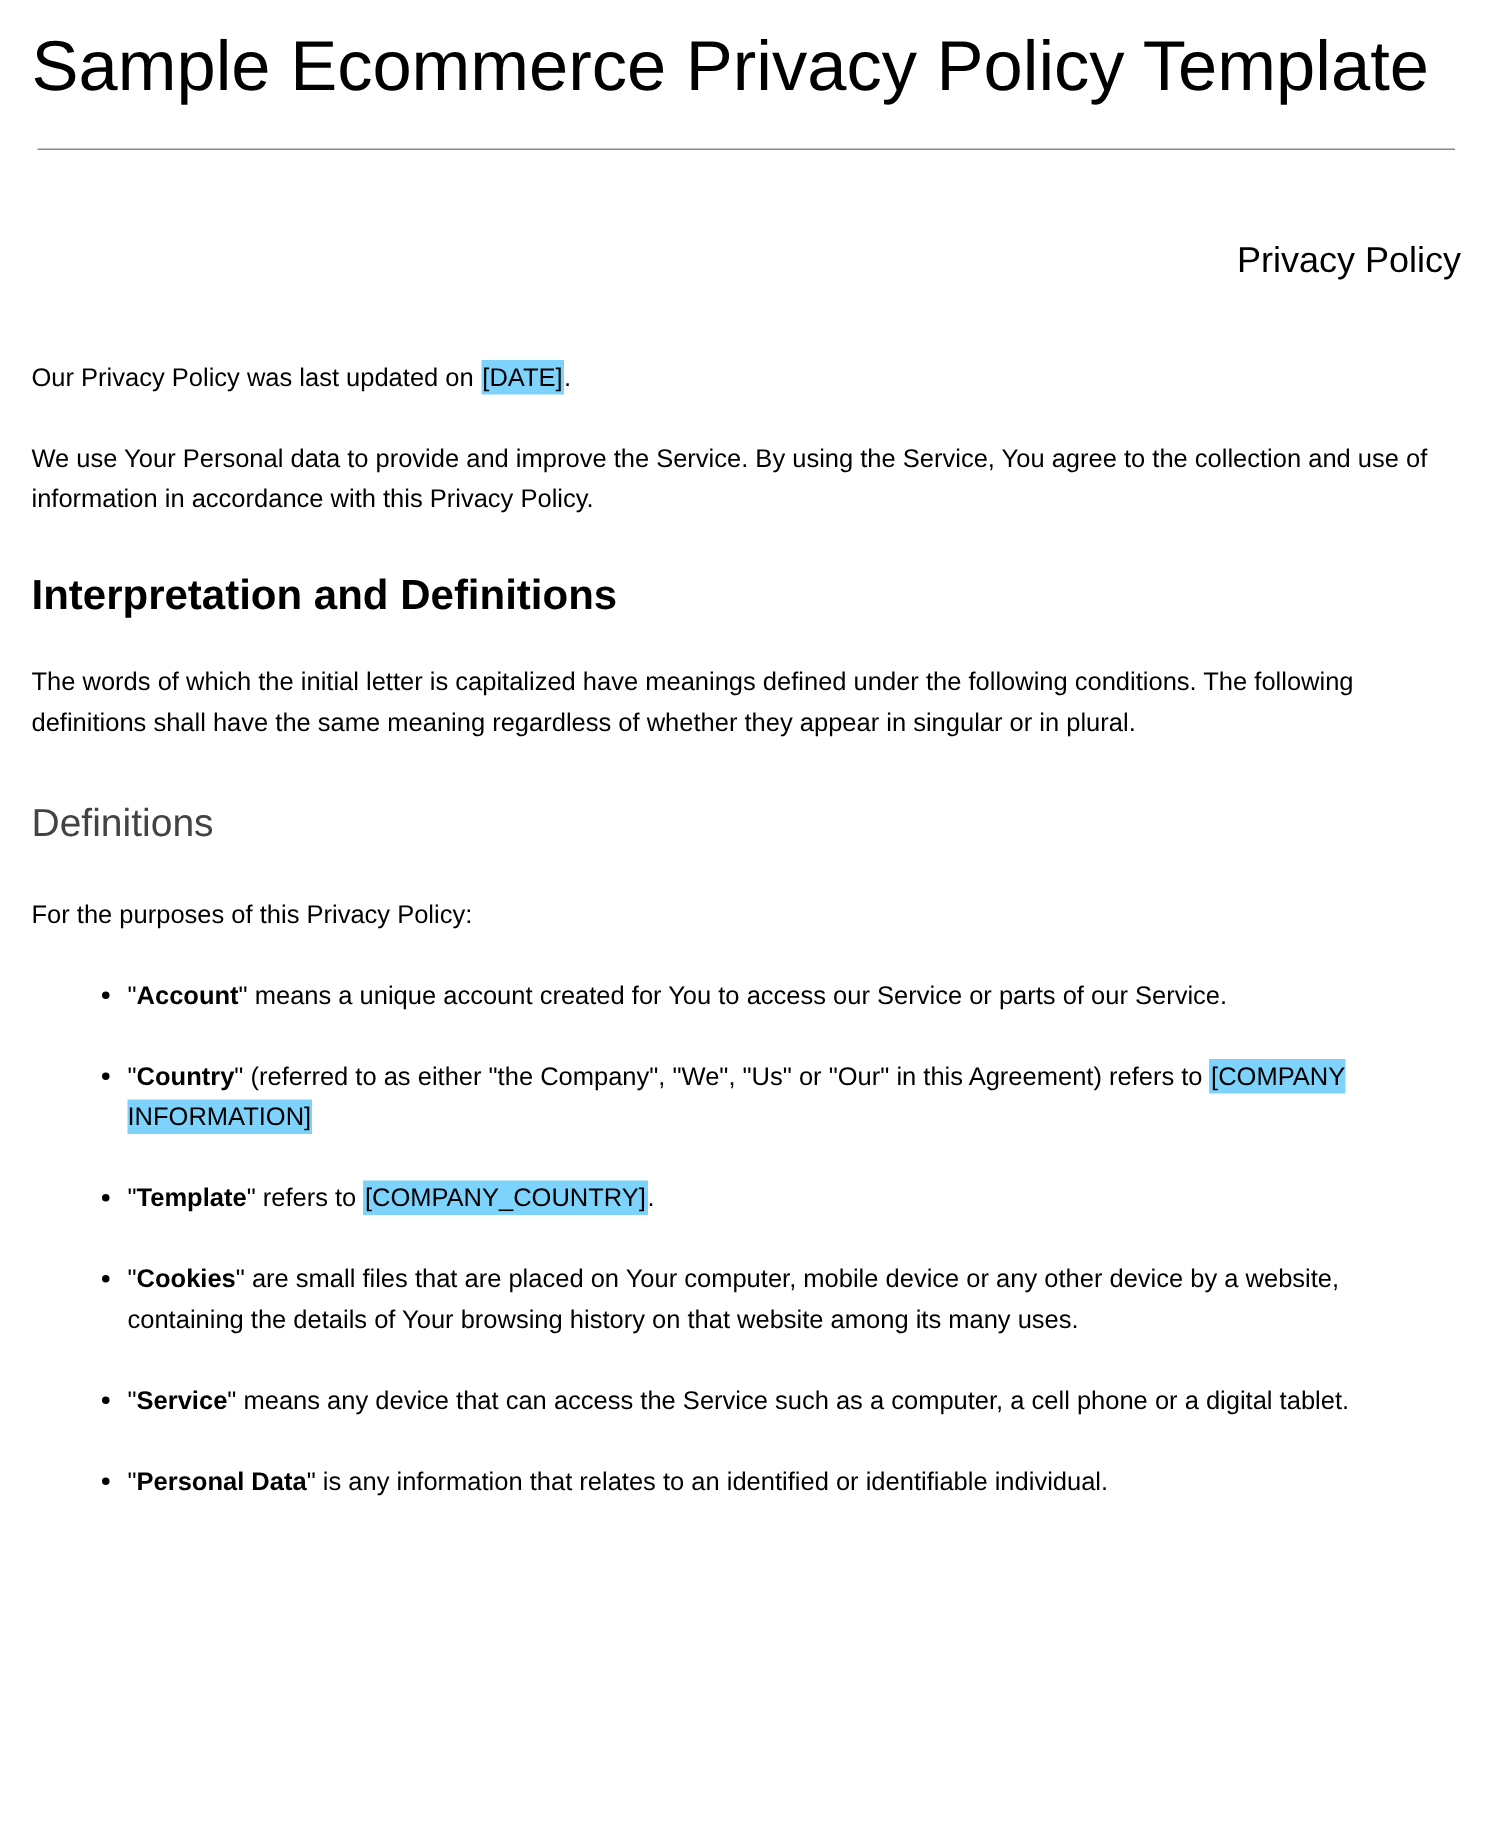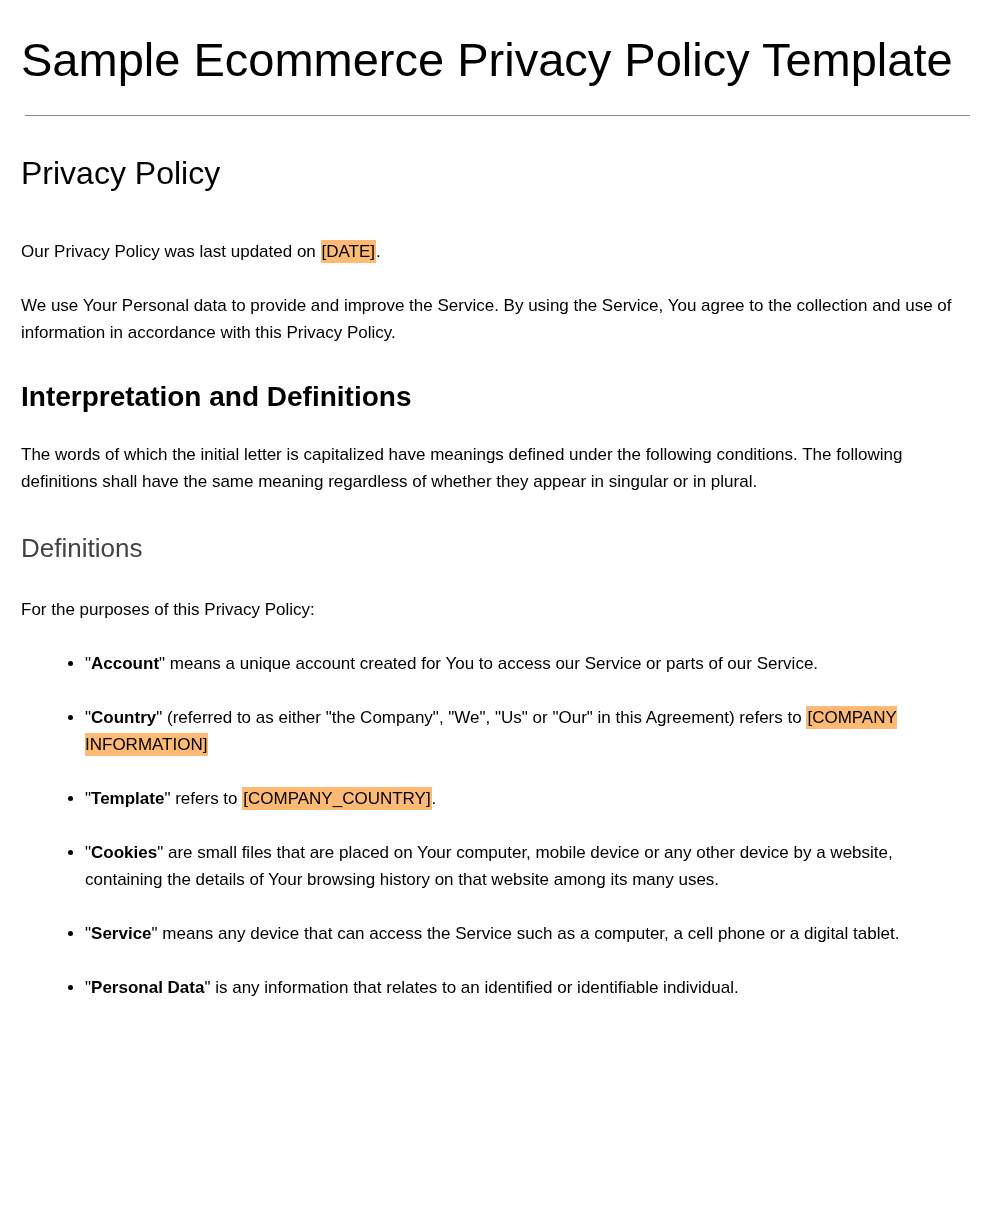--- a/index.html
+++ b/index.html
@@ -10,35 +10,36 @@
     font-family: "Liberation Sans", "DejaVu Sans", sans-serif;
     font-size: 17px;
     line-height: 27px;
     padding: 0 26px 20px 21px;
   }
   main { display: block; }
   h1 {
     font-size: 47px;
     line-height: 56px;
     font-weight: 400;
-    margin: 32px 0 27px 0;
+    margin: 16px 0 27px 0;
     letter-spacing: 0;
     white-space: nowrap;
   }
   hr {
     margin: 0 4px 0 4px;
     border: 0;
     border-top: 1px solid #8a8a8a;
     height: 0;
   }
   h2 {
-    font-size: 32px;
+    font-size: 24px;
     line-height: 43px;
     font-weight: 400;
-    margin: 36px 0 43px 0;
+    margin: 52px 0 43px 0;
+    text-align: right;
   }
   h3 {
     font-size: 28px;
     line-height: 34px;
     font-weight: 700;
     margin: 34px 0 0 0;
   }
   h4 {
     font-size: 26px;
     line-height: 32px;
@@ -49,21 +50,21 @@
   p { margin: 27px 0; }
   ul {
     margin: 27px 0;
     padding-left: 64px;
     list-style: disc outside;
   }
   li { margin-bottom: 27px; }
   li:last-child { margin-bottom: 0; }
   strong { font-weight: 700; }
   .hl {
-    background: #fdba74;
+    background: #7dd3fc;
     padding: 2px 1px;
   }
 </style>
 </head>
 <body>
 
 <main>
   <h1>Sample Ecommerce Privacy Policy Template</h1>
 
   <hr>

